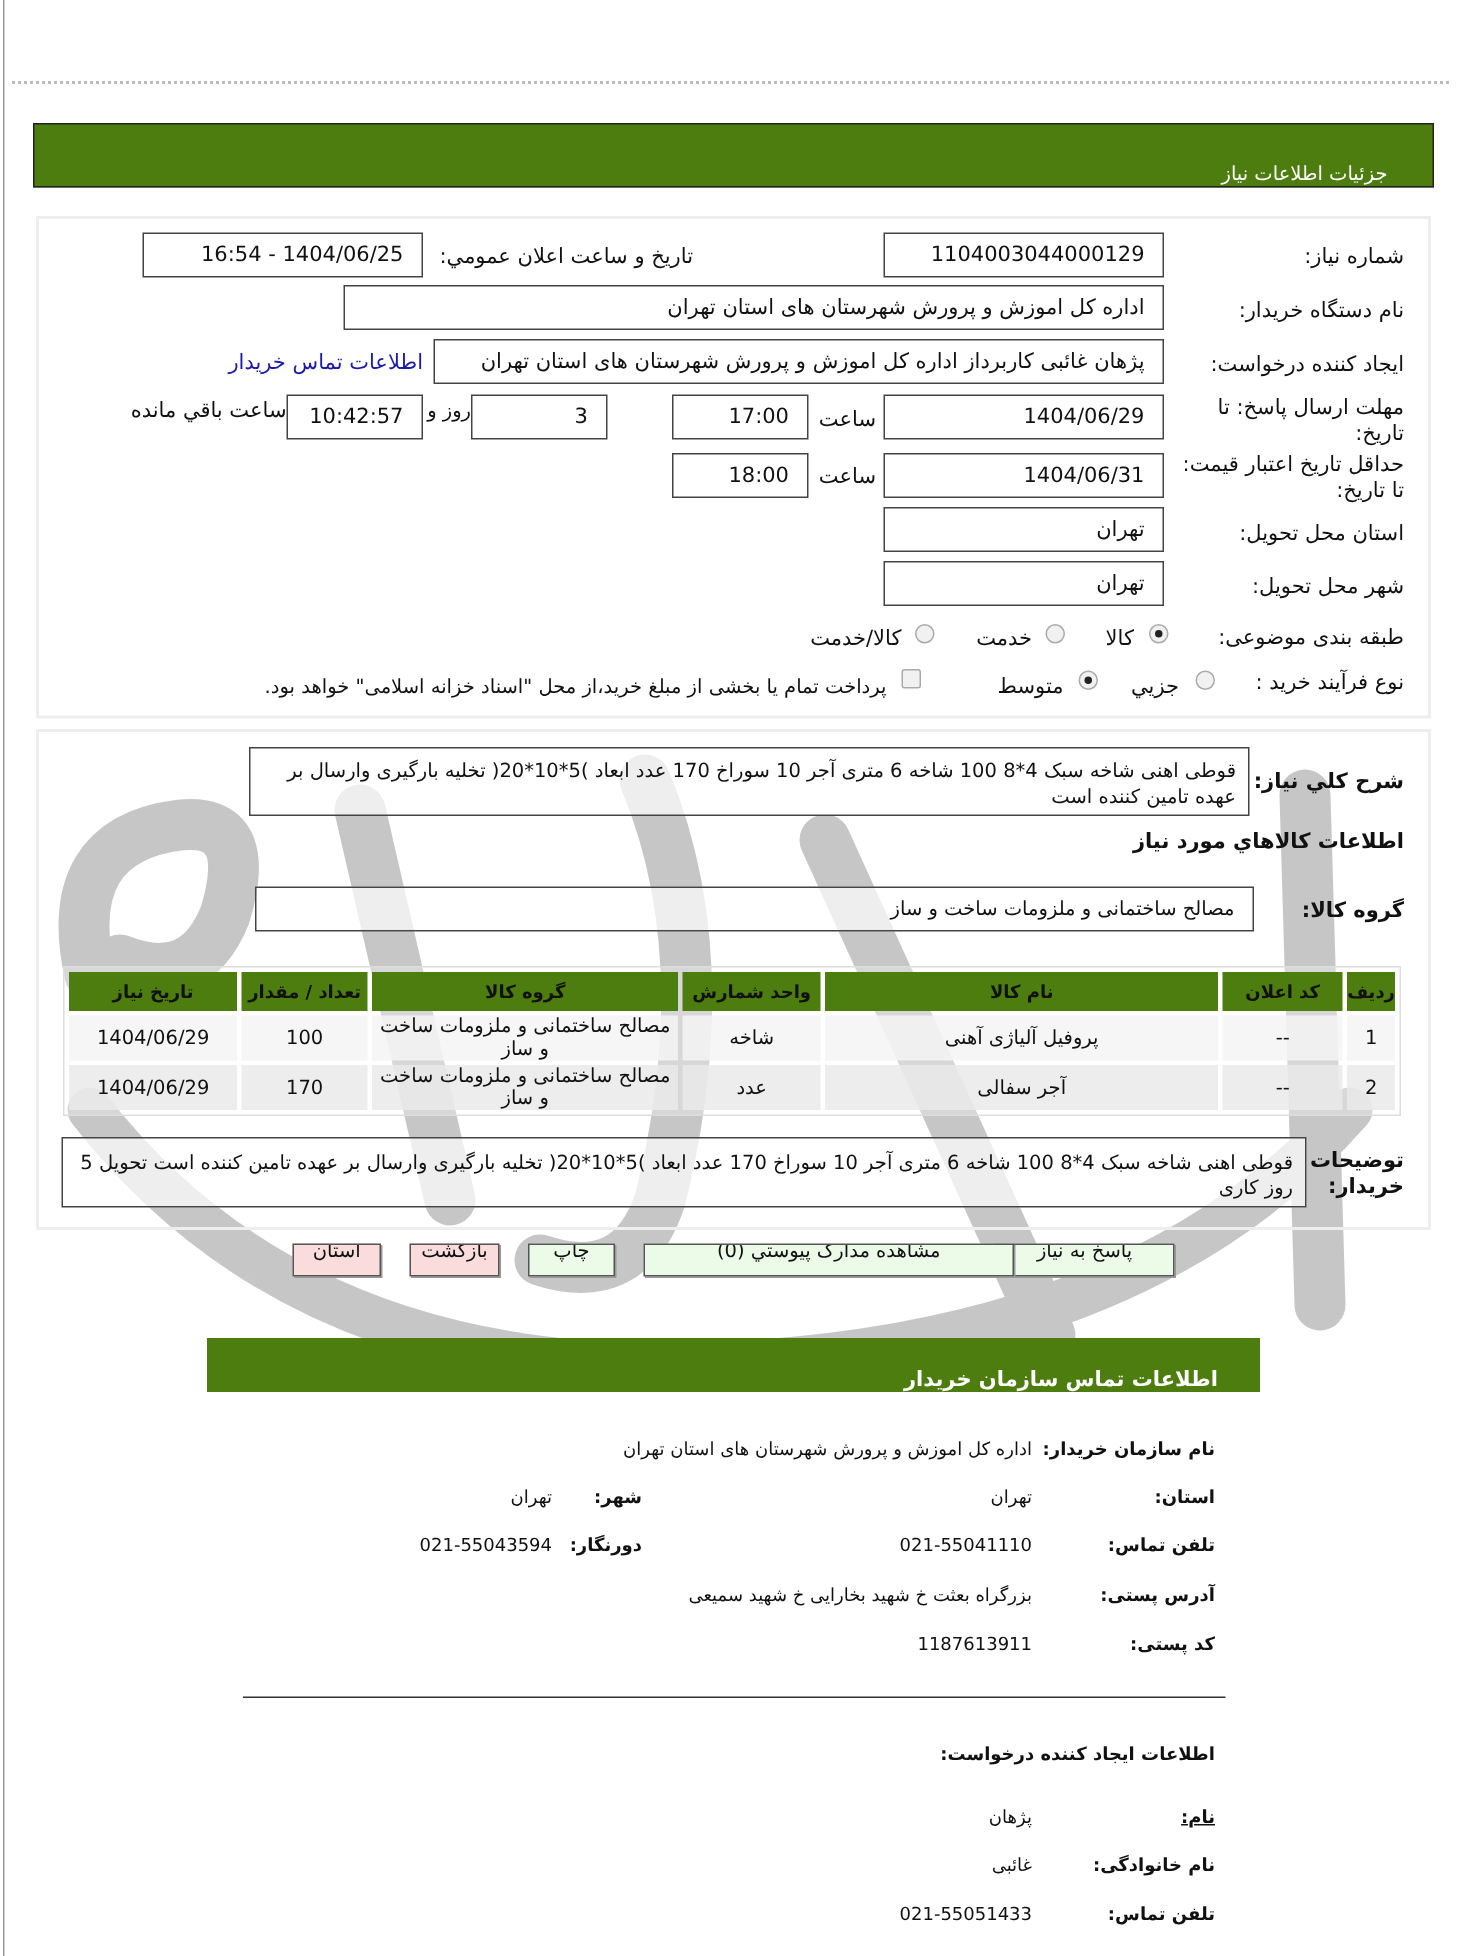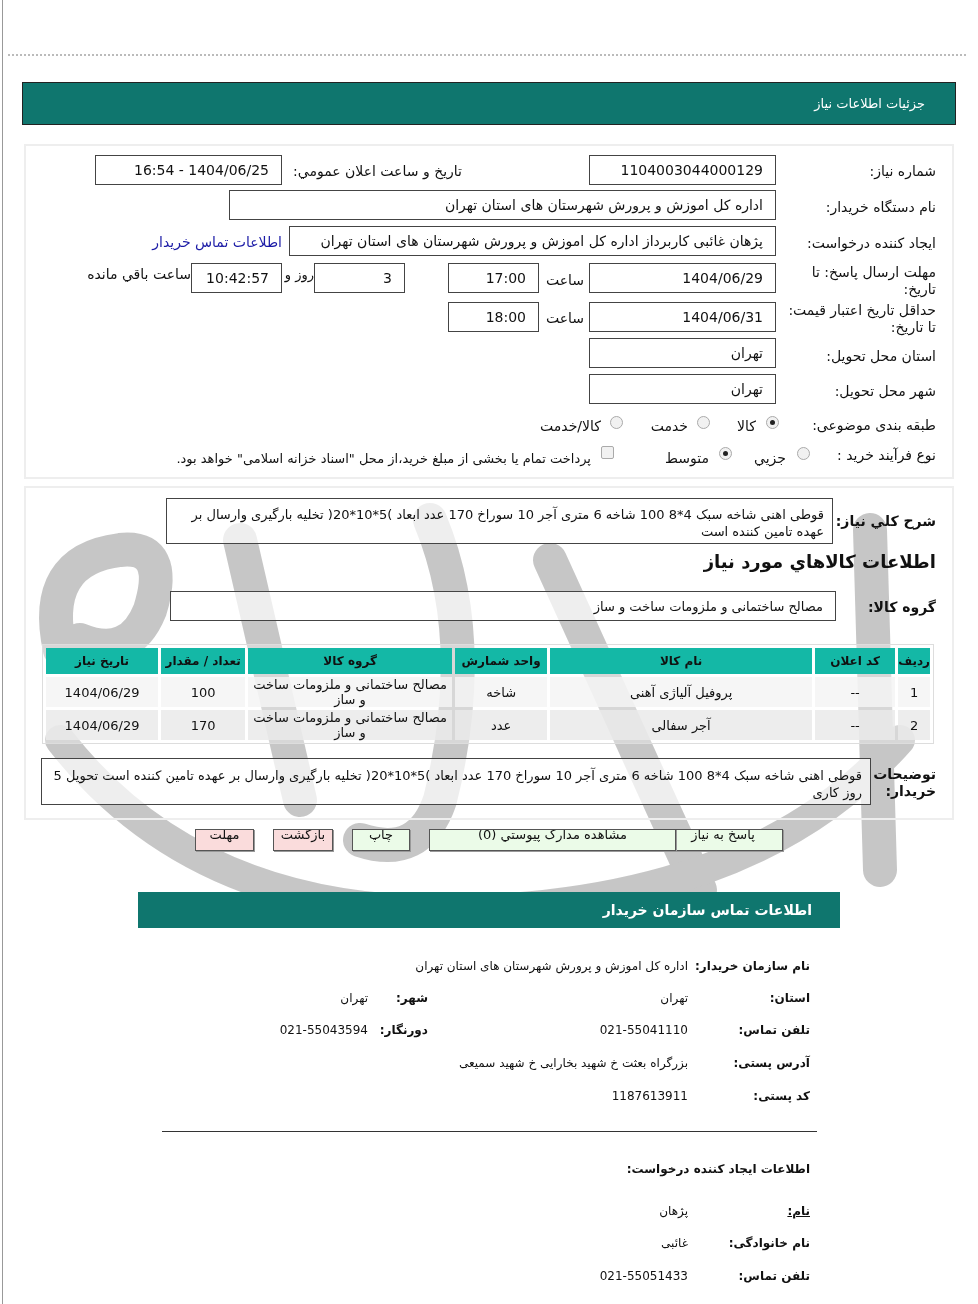--- a/index.html
+++ b/index.html
@@ -4,40 +4,40 @@
 <style>
   html, body { margin:0; padding:0; }
   body {
     width:978px; height:1304px; position:relative; overflow:hidden;
     background:#fff; font-family:"DejaVu Sans", sans-serif; font-size:13px; color:#111;
   }
   .left-rule { position:absolute; left:2px; top:0; width:1px; height:1304px; background:#999; }
   .top-rule { position:absolute; left:8px; top:54px; width:958px; height:0; border-top:2px dotted #bbb; }
   .watermark { position:absolute; left:0; top:440px; width:978px; height:500px; pointer-events:none; z-index:0; }
   .banner {
-    position:absolute; background:#0f766e; color:#fff; box-sizing:border-box;
-    display:flex; align-items:center; direction:rtl; padding-right:30px;
+    position:absolute; background:#4d7c0f; color:#fff; box-sizing:border-box;
+    display:flex; align-items:flex-end; direction:rtl; padding-right:30px;
   }
   .banner.main { left:22px; top:82px; width:934px; height:43px; border:1px solid #222; font-size:13px; }
   .banner.contact { left:138px; top:892px; width:702px; height:36px; font-weight:bold; font-size:14px; padding-right:28px; }
   .panel { position:absolute; border:2px solid #eee; box-sizing:border-box; z-index:1; }
   .p1 { left:24px; top:144px; width:930px; height:335px; }
   .p2 { left:24px; top:486px; width:930px; height:334px; }
   .lbl { position:absolute; direction:rtl; text-align:right; font-size:14px; line-height:17px; z-index:2; }
   .box {
     position:absolute; border:1px solid #444; background:rgba(255,255,255,0.7); box-sizing:border-box; direction:rtl;
     text-align:right; padding-right:12px; font-size:14px; display:flex; align-items:center; z-index:2;
   }
   .link { color:#1a1aa6; position:absolute; direction:rtl; font-size:14px; z-index:2; cursor:pointer; }
   .radio { position:absolute; width:13px; height:13px; border-radius:50%; border:1px solid #aaa; background:#f1f1f1; box-sizing:border-box; z-index:2; }
   .radio.on::after { content:""; position:absolute; left:3px; top:3px; width:5px; height:5px; border-radius:50%; background:#222; }
   .check { position:absolute; width:13px; height:13px; border:1px solid #aaa; border-radius:2px; background:#f1f1f1; box-sizing:border-box; z-index:2; }
   .bold { font-weight:bold; }
   table.items { position:absolute; left:42px; top:644px; width:892px; border-collapse:separate; border-spacing:3px; direction:rtl; border:1px solid #ddd; z-index:2; background:rgba(255,255,255,0.3); }
-  table.items th { background:#14b8a6; font-weight:bold; font-size:12px; height:26px; text-align:center; padding:0; }
+  table.items th { background:#4d7c0f; font-weight:bold; font-size:12px; height:26px; text-align:center; padding:0; }
   table.items td { background:rgba(245,245,245,0.85); font-size:13px; text-align:center; height:30px; padding:0 4px; line-height:15px; }
   table.items tr.r2 td { background:rgba(234,234,234,0.85); }
   .btn {
     position:absolute; top:829px; height:22px; border:1px solid #555; box-sizing:border-box; font-size:13px;
     text-align:center; line-height:10px; overflow:hidden; direction:rtl; cursor:pointer; z-index:2;
     box-shadow:1px 1px 0 #999;
   }
   .btn.green { background:#ebfbe8; }
   .btn.red { background:#fadcdc; }
   .ci { position:absolute; direction:rtl; font-size:12px; z-index:2; }
@@ -111,21 +111,21 @@
 <span class="radio" style="left:797px; top:447px;"></span>
 <div class="lbl" style="right:192px; top:450px;">جزيي</div>
 <span class="radio on" style="left:719px; top:447px;"></span>
 <div class="lbl" style="right:269px; top:450px;">متوسط</div>
 <span class="check" style="left:601px; top:446px;"></span>
 <div class="lbl" style="right:387px; top:450px; font-size:13px;">پرداخت تمام يا بخشی از مبلغ خريد،از محل "اسناد خزانه اسلامی" خواهد بود.</div>
 
 <div class="lbl bold" style="right:42px; top:513px; font-size:14px;">شرح کلي نياز:</div>
 <div class="box" style="left:166px; top:498px; width:667px; height:46px; align-items:flex-start; padding-top:7px; line-height:17px; font-size:13px; padding-right:8px;">قوطی اهنی شاخه سبک 4*8     100 شاخه 6 متری  آجر 10 سوراخ 170 عدد ابعاد  )5*10*20( تخلیه بارگیری وارسال بر عهده تامین کننده است</div>
 
-<div class="lbl bold" style="right:42px; top:553px; font-size:18px;">اطلاعات کالاهاي مورد نياز</div>
+<div class="lbl bold" style="right:42px; top:553px; font-size:14px;">اطلاعات کالاهاي مورد نياز</div>
 
 <div class="lbl bold" style="right:42px; top:599px; font-size:14px;">گروه کالا:</div>
 <div class="box" style="left:170px; top:591px; width:666px; height:30px; font-size:13px;">مصالح ساختمانی و ملزومات ساخت و ساز</div>
 
 <table class="items">
   <thead>
     <tr>
       <th style="width:28px;">رديف</th>
       <th style="width:80px;">کد اعلان</th>
       <th style="width:262px;">نام کالا</th>
@@ -157,21 +157,21 @@
   </tbody>
 </table>
 
 <div class="lbl bold" style="right:42px; top:766px; width:62px; font-size:14px;">توضيحات خريدار:</div>
 <div class="box" style="left:41px; top:758px; width:830px; height:47px; align-items:flex-start; padding-top:8px; line-height:17px; font-size:13px; padding-right:8px;">قوطی اهنی شاخه سبک 4*8     100 شاخه 6 متری  آجر 10 سوراخ 170 عدد ابعاد  )5*10*20( تخلیه بارگیری وارسال بر عهده تامین کننده است تحویل 5 روز کاری</div>
 
 <div class="btn green" style="left:663px; width:120px;">پاسخ به نیاز</div>
 <div class="btn green" style="left:429px; width:247px;">مشاهده مدارک پیوستي (0)</div>
 <div class="btn green" style="left:352px; width:58px;">چاپ</div>
 <div class="btn red" style="left:273px; width:60px;">بازگشت</div>
-<div class="btn red" style="left:195px; width:59px;">مهلت</div>
+<div class="btn red" style="left:195px; width:59px;">استان</div>
 
 <div class="banner contact">
   <span>اطلاعات تماس سازمان خريدار</span>
 </div>
 
 <div class="ci k" style="right:168px; top:959px;">نام سازمان خريدار:</div>
 <div class="ci" style="right:290px; top:959px;">اداره کل اموزش و پرورش شهرستان های استان تهران</div>
 
 <div class="ci k" style="right:168px; top:991px;">استان:</div>
 <div class="ci" style="right:290px; top:991px;">تهران</div>

